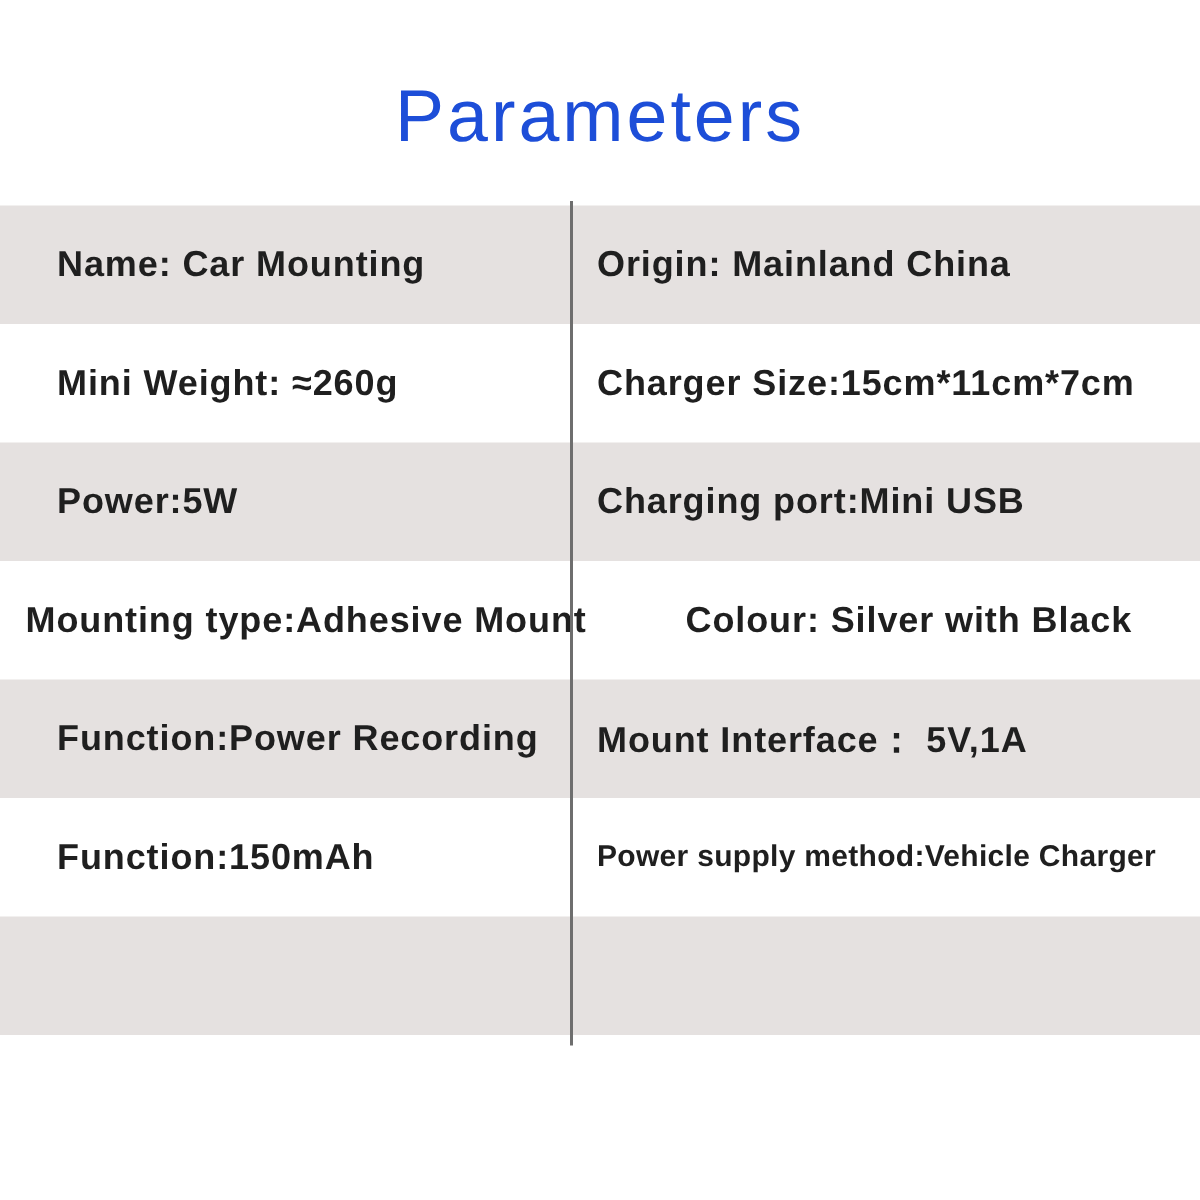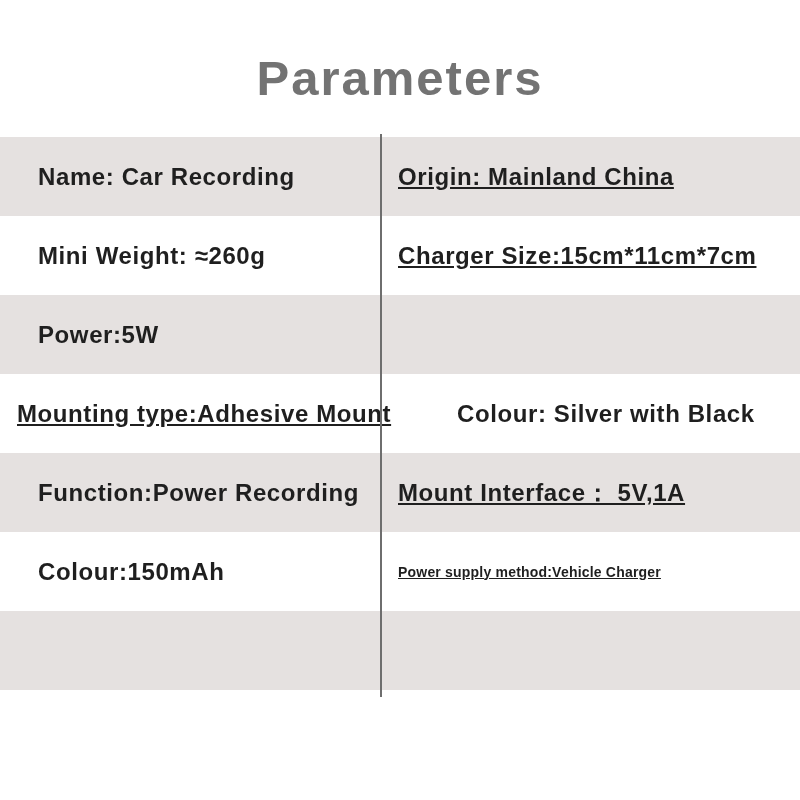--- a/index.html
+++ b/index.html
@@ -19,23 +19,23 @@
     position: relative;
     width: 800px; height: 800px;
     background: var(--bg);
   }
   .title {
     position: absolute;
     top: 50px; left: 0;
     width: 800px;
     text-align: center;
     font-size: 49px;
-    font-weight: 700;
+    font-weight: 400;
     letter-spacing: 2px;
-    color: #737373;
+    color: #1d4ed8;
   }
   .spec-table {
     position: absolute;
     top: 137px; left: 0;
     width: 800px;
   }
   .row {
     display: flex;
     width: 800px;
     height: 79px;
@@ -54,68 +54,68 @@
     white-space: nowrap;
     overflow: hidden;
   }
   .cell.left {
     width: 381px;
     padding-left: 38px;
   }
   .cell.right {
     flex: 1;
     padding-left: 17px;
-    text-decoration: underline;
   }
   .cell.narrow {
-    font-size: 14px;
+    font-size: 20px;
     letter-spacing: 0.2px;
   }
   .divider {
     position: absolute;
     left: 380px; top: 134px;
     width: 2px; height: 563px;
     background: var(--divider);
   }
 </style>
 </head>
 <body>
 
 <div class="page">
 
   <div class="title">Parameters</div>
 
   <div class="spec-table">
 
     <div class="row alt">
-      <div class="cell left">Name: Car Recording</div>
+      <div class="cell left">Name: Car Mounting</div>
       <div class="cell right">Origin: Mainland China</div>
     </div>
 
     <div class="row">
       <div class="cell left">Mini Weight: ≈260g</div>
       <div class="cell right">Charger Size:15cm*11cm*7cm</div>
     </div>
 
     <div class="row alt">
       <div class="cell left">Power:5W</div>
+      <div class="cell right">Charging port:Mini USB</div>
     </div>
 
     <div class="row">
       <div class="cell right">Mounting type:Adhesive Mount</div>
       <div class="cell left">Colour: Silver with Black</div>
     </div>
 
     <div class="row alt">
       <div class="cell left">Function:Power Recording</div>
       <div class="cell right">Mount Interface： 5V,1A</div>
     </div>
 
     <div class="row">
-      <div class="cell left">Colour:150mAh</div>
+      <div class="cell left">Function:150mAh</div>
       <div class="cell right narrow">Power supply method:Vehicle Charger</div>
     </div>
 
     <div class="row alt">
       <div class="cell left"></div>
       <div class="cell right"></div>
     </div>
 
   </div>
 

